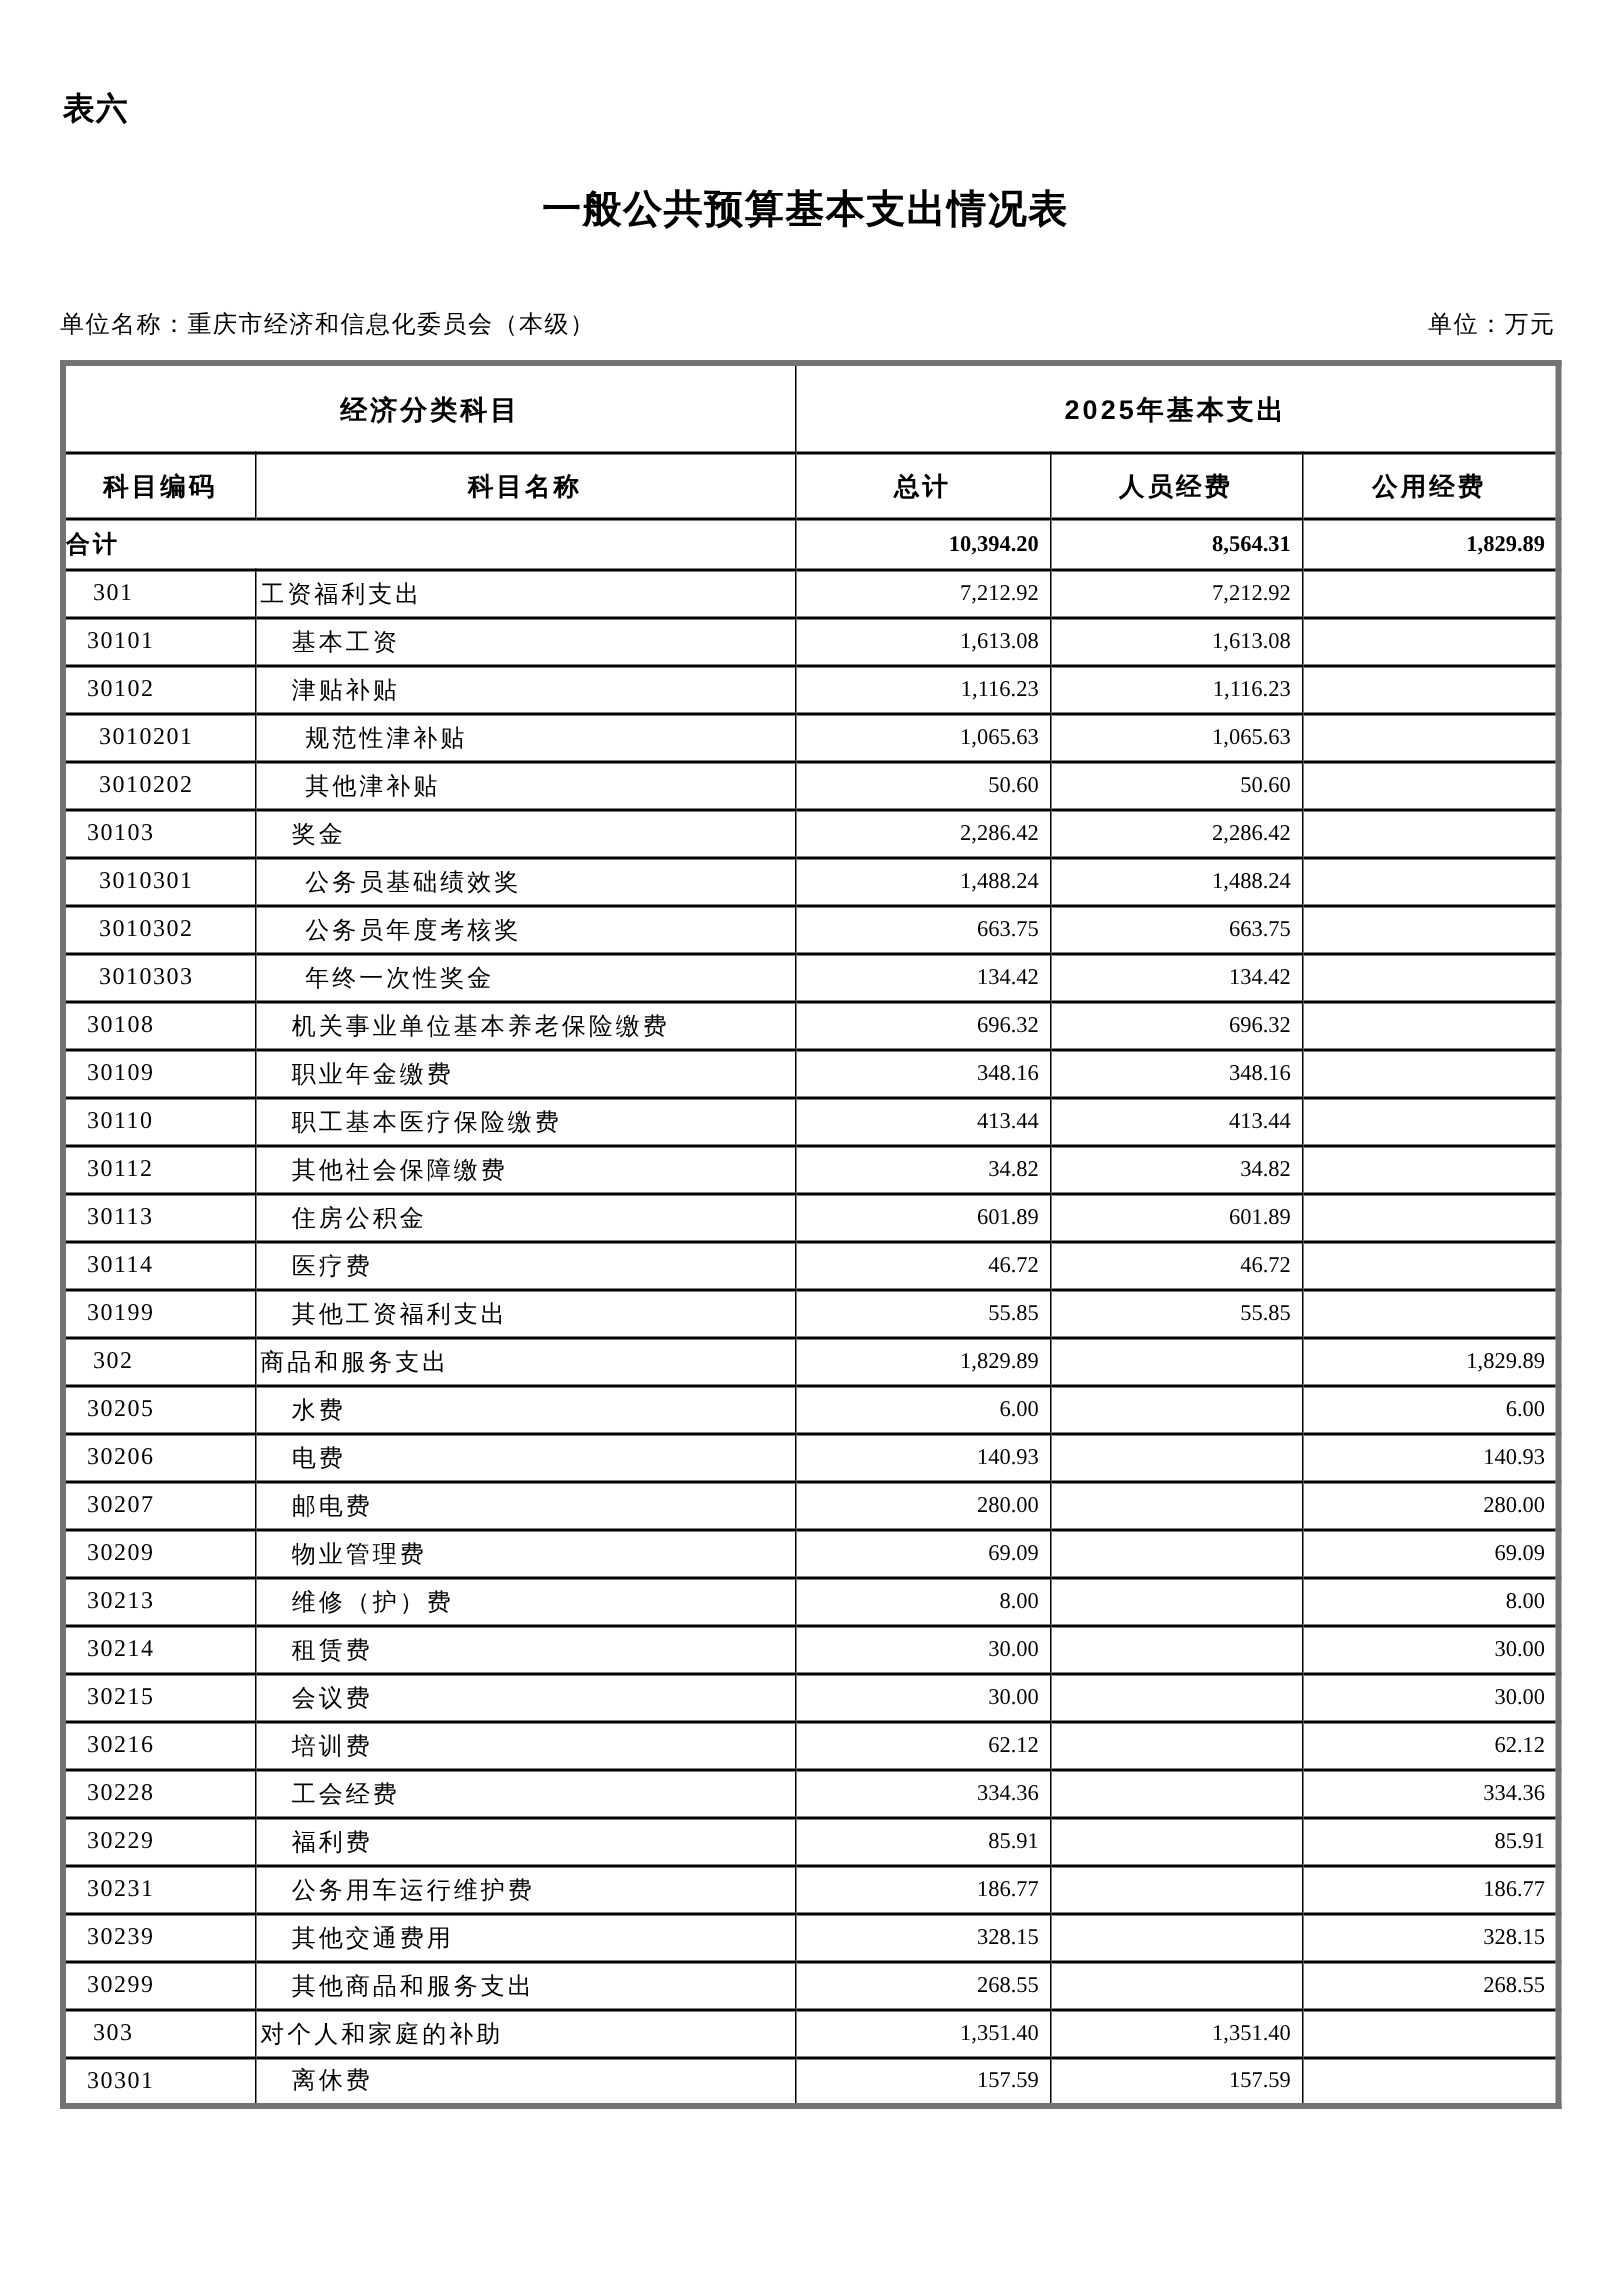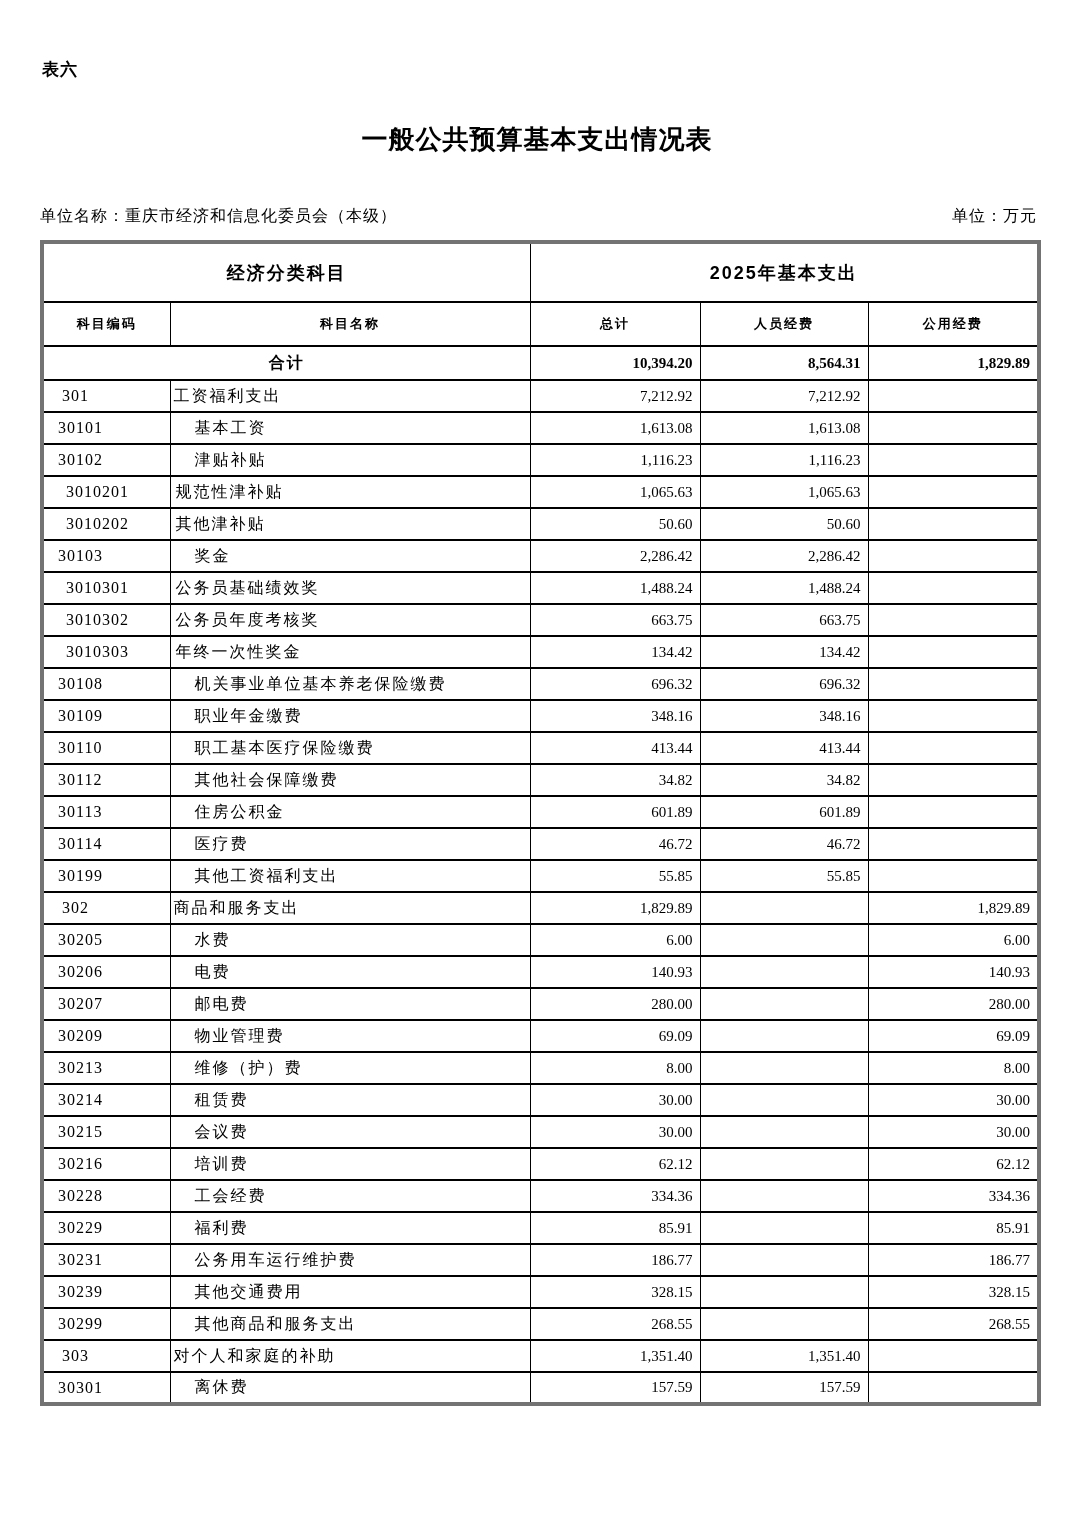--- a/index.html
+++ b/index.html
@@ -11,21 +11,21 @@
     margin: 0 auto;
     background: #ffffff;
     color: #000;
     font-family: "Liberation Serif", serif;
     overflow: hidden;
   }
   .tag {
     position: absolute;
     top: 58px;
     left: 42px;
-    font-size: 17px;
+    font-size: 21px;
     font-weight: bold;
     letter-spacing: 1px;
   }
   .doc-title {
     position: absolute;
     top: 122px;
     left: 0;
     width: 100%;
     text-align: center;
     font-size: 26px;
@@ -64,44 +64,43 @@
     height: 60px;
     font-family: "Liberation Sans", sans-serif;
     font-size: 18px;
     font-weight: bold;
     text-align: center;
     letter-spacing: 2px;
   }
   th.colhead {
     height: 44px;
     font-family: "Liberation Sans", sans-serif;
-    font-size: 13px;
+    font-size: 17px;
     font-weight: bold;
     text-align: center;
     letter-spacing: 2px;
   }
   tr.total-row td { height: 34px; font-weight: bold; }
   tr.total-row td.cell-label {
-    text-align: center;
     font-size: 16px;
     letter-spacing: 2px;
   }
   tbody td { height: 32px; font-size: 16px; }
   td.cell-code { letter-spacing: 1px; padding-left: 18px; }
   td.cell-name { letter-spacing: 2px; padding-left: 3px; }
   td.num {
     text-align: right;
     padding-right: 7px;
     font-size: 15px;
     letter-spacing: 0;
   }
   tr.level-2 td.cell-code { padding-left: 14px; }
   tr.level-3 td.cell-code { padding-left: 22px; }
   tr.level-2 td.cell-name { padding-left: 24px; }
-  tr.level-3 td.cell-name { padding-left: 5px; }
+  tr.level-3 td.cell-name { padding-left: 33px; }
 </style>
 </head>
 <body>
 
 <div class="page">
 
   <div class="tag">表六</div>
 
   <div class="doc-title">一般公共预算基本支出情况表</div>
 

